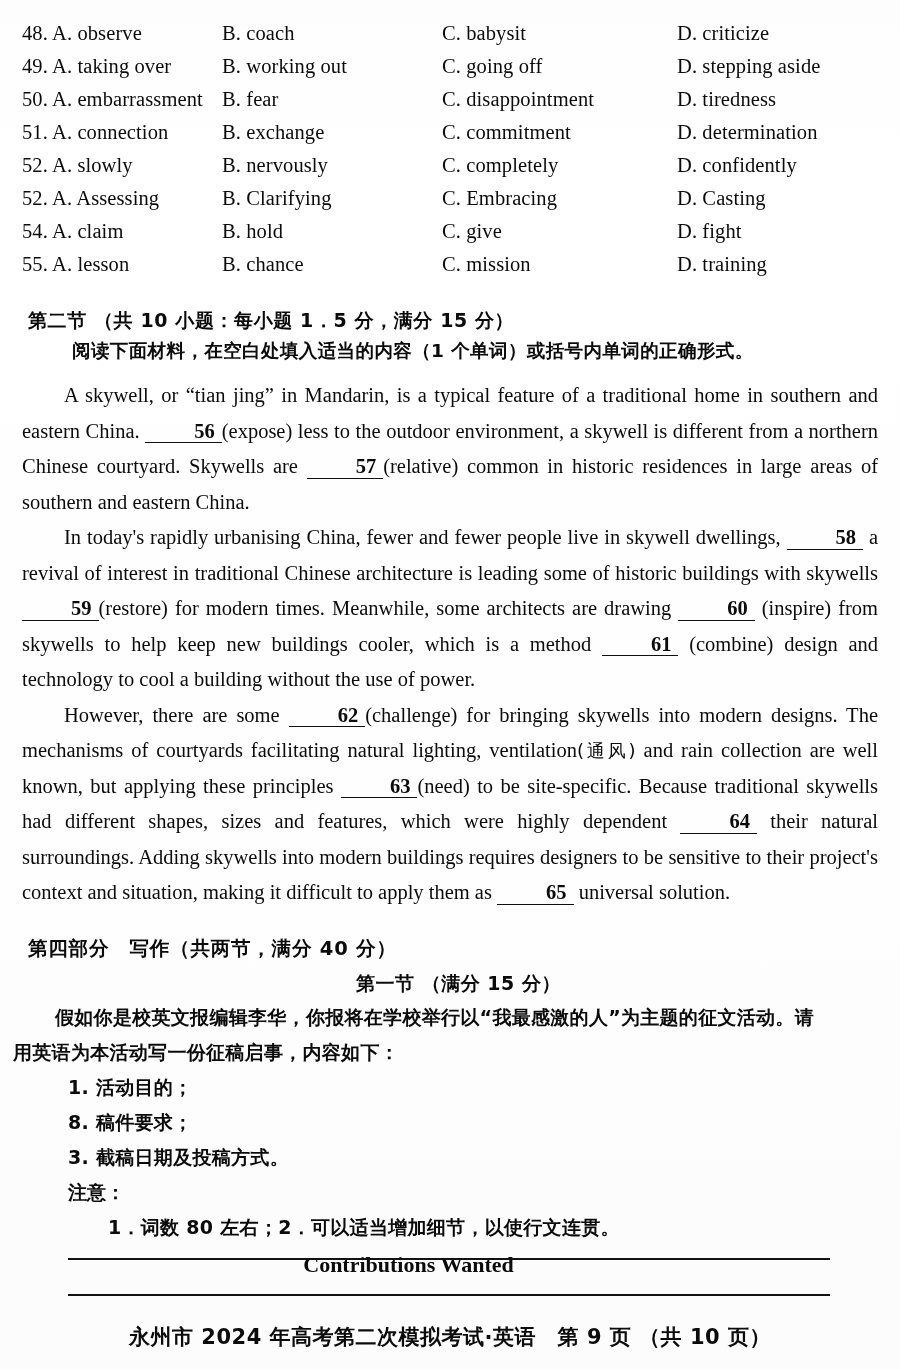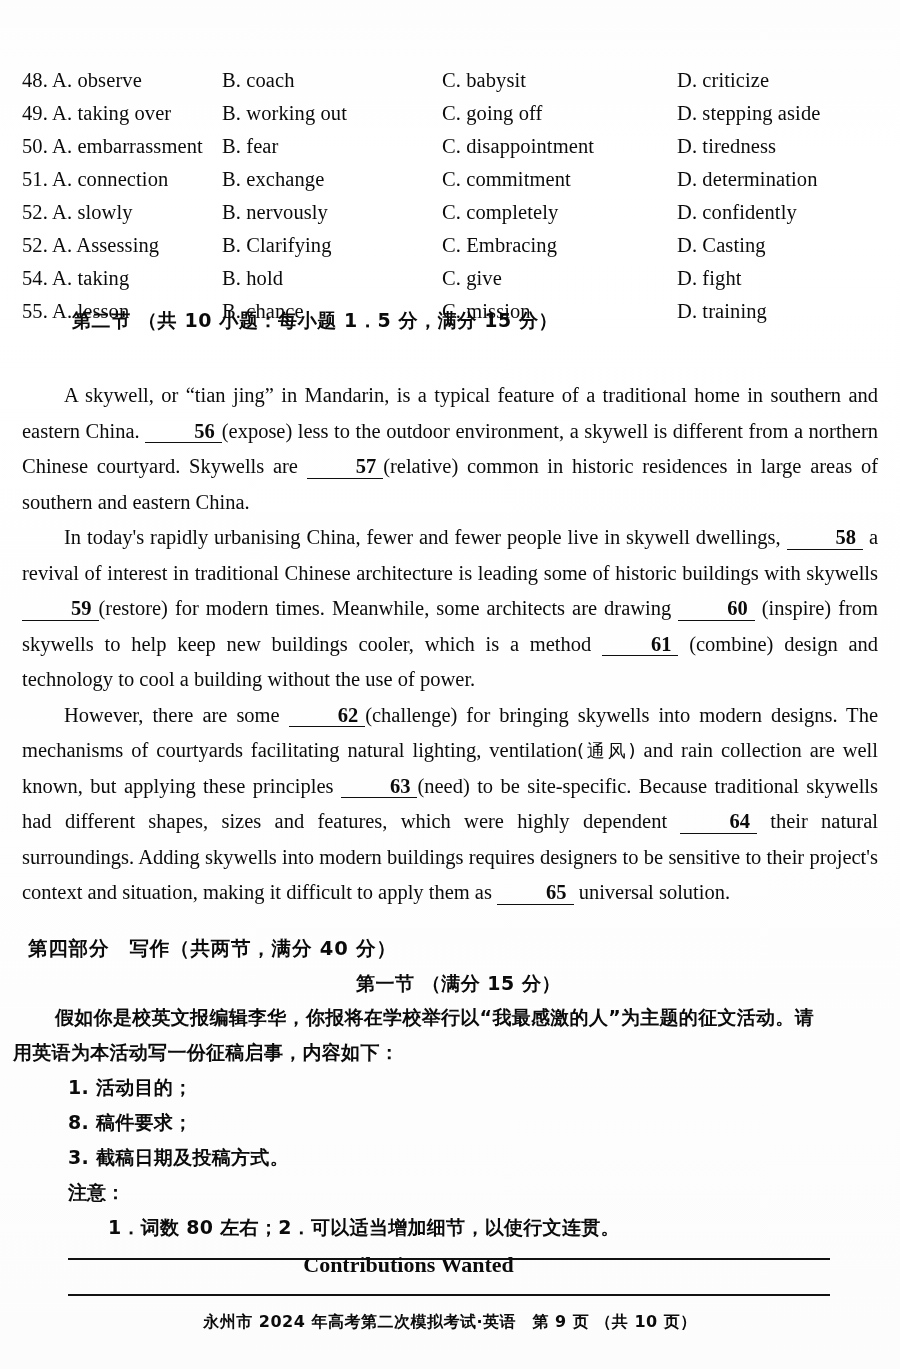--- a/index.html
+++ b/index.html
@@ -40,36 +40,35 @@
     align-items: baseline;
     height: 33px;
     font-size: 20.5px;
     letter-spacing: 0.1px;
   }
   .mc-num {
     width: 222px;
     padding-left: 22px;
     box-sizing: border-box;
     white-space: nowrap;
-    margin-top: 47px;
   }
   .mc-b { width: 220px; white-space: nowrap; }
   .mc-c { width: 235px; white-space: nowrap; }
   .mc-d { width: 220px; white-space: nowrap; }
 
   
   .sec2 {
     position: absolute;
     top: 305px;
     left: 0;
     width: 900px;
     font-family: "DejaVu Sans", sans-serif;
   }
   .sec2-title {
-    padding-left: 72px;
+    padding-left: 28px;
     font-size: 19px;
     font-weight: bold;
     letter-spacing: 0.6px;
     line-height: 30px;
   }
   .sec2-sub {
     padding-left: 72px;
     font-size: 18.5px;
     font-weight: bold;
     letter-spacing: 0.4px;
@@ -176,26 +175,26 @@
   }
   .rule {
     height: 0;
     border-bottom: 2px solid #141414;
     margin-bottom: 34px;
   }
 
   
   .footer {
     position: absolute;
-    bottom: 36px;
+    bottom: 18px;
     left: 0;
     width: 900px;
     text-align: center;
     font-family: "DejaVu Sans", sans-serif;
-    font-size: 16px;
+    font-size: 21px;
     font-weight: bold;
     letter-spacing: 0.5px;
   }
 </style>
 </head>
 <body>
 
 <div class="page">
 
   <div class="mc-block">
@@ -236,37 +235,38 @@
     </div>
 
     <div class="mc-row">
       <span class="mc-num"><span>52.</span> <span>A. Assessing</span></span>
       <span class="mc-b">B. Clarifying</span>
       <span class="mc-c">C. Embracing</span>
       <span class="mc-d">D. Casting</span>
     </div>
 
     <div class="mc-row">
-      <span class="mc-num"><span>54.</span> <span>A. taking</span></span>
+      <span class="mc-num"><span>54.</span> <span>A. claim</span></span>
       <span class="mc-b">B. hold</span>
       <span class="mc-c">C. give</span>
       <span class="mc-d">D. fight</span>
     </div>
 
     <div class="mc-row">
       <span class="mc-num"><span>55.</span> <span>A. lesson</span></span>
       <span class="mc-b">B. chance</span>
       <span class="mc-c">C. mission</span>
       <span class="mc-d">D. training</span>
     </div>
 
   </div>
 
   <div class="sec2">
     <div class="sec2-title">第二节 （共 10 小题：每小题 1．5 分，满分 15 分）</div>
+    <div class="sec2-sub">阅读下面材料，在空白处填入适当的内容（1 个单词）或括号内单词的正确形式。</div>
   </div>
 
   <div class="passage">
 
     <p><span>A skywell, or “tian jing” in Mandarin, is a typical feature of a traditional home in southern and eastern China. </span><span class="blank">56</span><span>(expose) less to the outdoor environment, a skywell is different from a northern Chinese courtyard. Skywells are </span><span class="blank">57</span><span>(relative) common in historic residences in large areas of southern and eastern China.</span></p>
 
     <p class="cont"><span>In today's rapidly urbanising China, fewer and fewer people live in skywell dwellings, </span><span class="blank">58</span><span> a revival of interest in traditional Chinese architecture is leading some of historic buildings with skywells </span><span class="blank">59</span><span>(restore) for modern times. Meanwhile, some architects are drawing </span><span class="blank">60</span><span> (inspire) from skywells to help keep new buildings cooler, which is a method </span><span class="blank">61</span><span> (combine) design and technology to cool a building without the use of power.</span></p>
 
     <p class="cont"><span>However, there are some </span><span class="blank">62</span><span>(challenge) for bringing skywells into modern designs. The mechanisms of courtyards facilitating natural lighting, ventilation</span><span class="cn-inline">(通风)</span><span> and rain collection are well known, but applying these principles </span><span class="blank">63</span><span>(need) to be site-specific. Because traditional skywells had different shapes, sizes and features, which were highly dependent </span><span class="blank">64</span><span> their natural surroundings. Adding skywells into modern buildings requires designers to be sensitive to their project's context and situation, making it difficult to apply them as </span><span class="blank">65</span><span> universal solution.</span></p>
 

